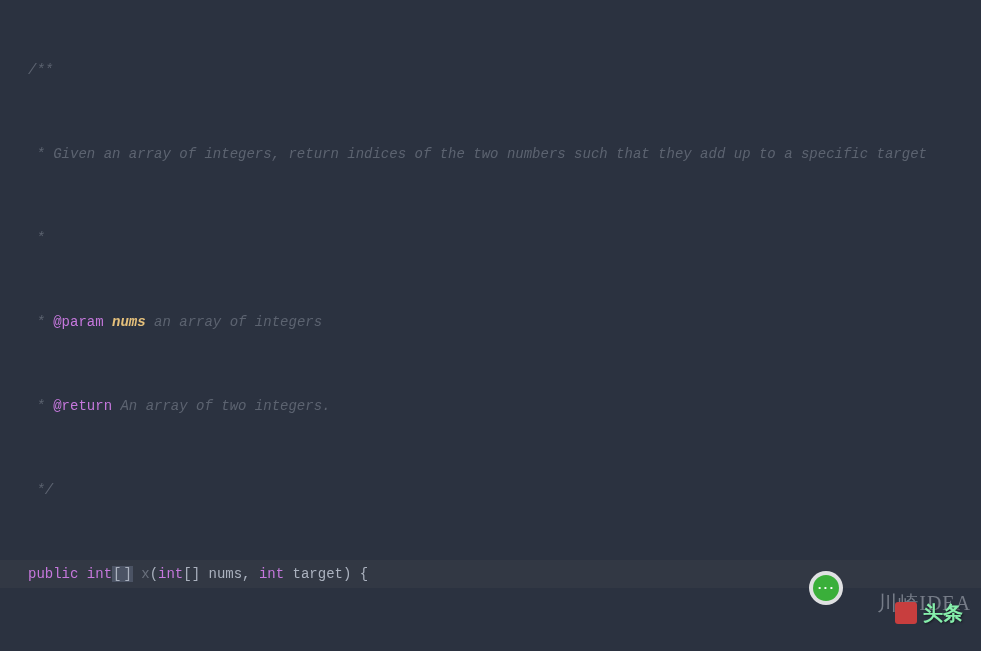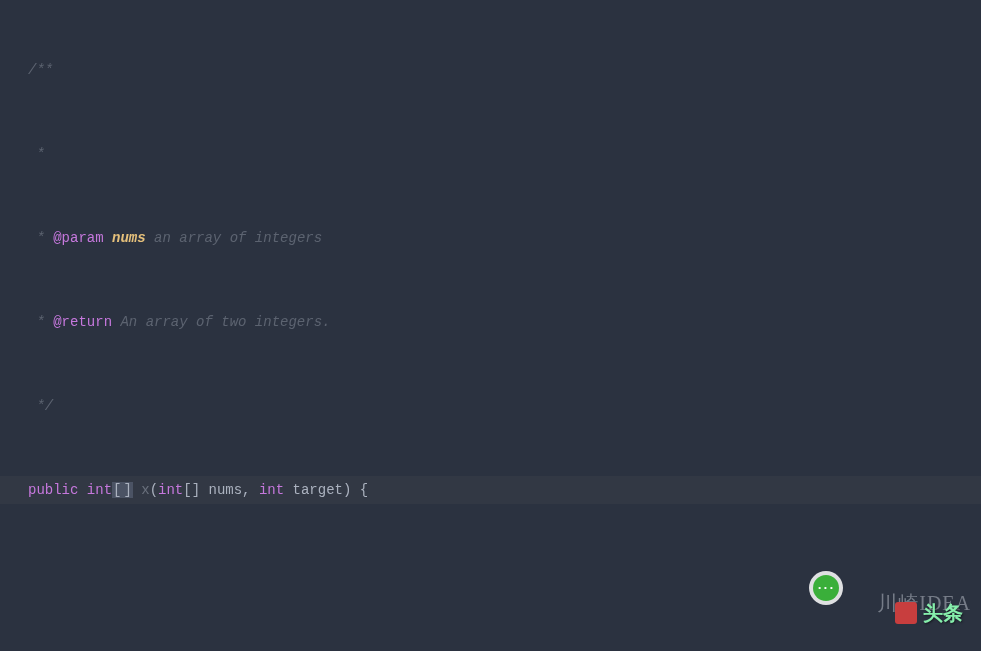--- a/index.html
+++ b/index.html
@@ -100,20 +100,21 @@
       font-family: Liberation Serif, serif;
       font-size: 20px;
       letter-spacing: 1px;
     }
   </style>
 </head>
 <body>
 
 <div class="editor">
   <div class="line"><span class="c-comment">/**</span></div>
+  <div class="line"><span class="c-comment"> * </span><span class="c-comment">Given an array of integers, return indices of the two numbers such that they add up to a specific target</span></div>
   <div class="line"><span class="c-comment"> *</span></div>
   <div class="line"><span class="c-comment"> * </span><span class="c-doctag">@param</span><span class="c-param"> nums</span><span class="c-comment"> an array of integers</span></div>
   <div class="line"><span class="c-comment"> * </span><span class="c-doctag">@return</span><span class="c-comment"> An array of two integers.</span></div>
   <div class="line"><span class="c-comment"> */</span></div>
   <div class="line highlighted"><span class="c-keyword">public</span><span class="c-keyword"> int</span><span class="c-bracket-hl">[</span><span class="c-bracket-hl">]</span><span class="c-dim"> x</span><span class="c-default">(</span><span class="c-keyword">int</span><span class="c-default">[] </span><span class="c-default">nums</span><span class="c-default">, </span><span class="c-keyword">int</span><span> </span><span class="c-default">target</span><span class="c-default">) {</span></div>
   
   
   
   
   

